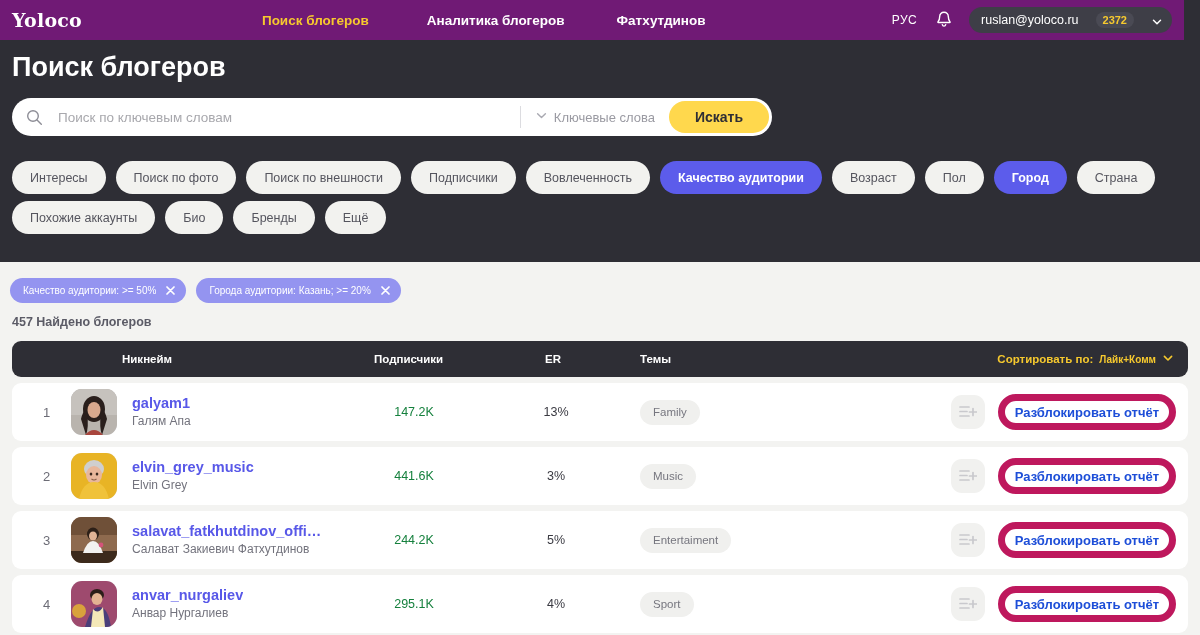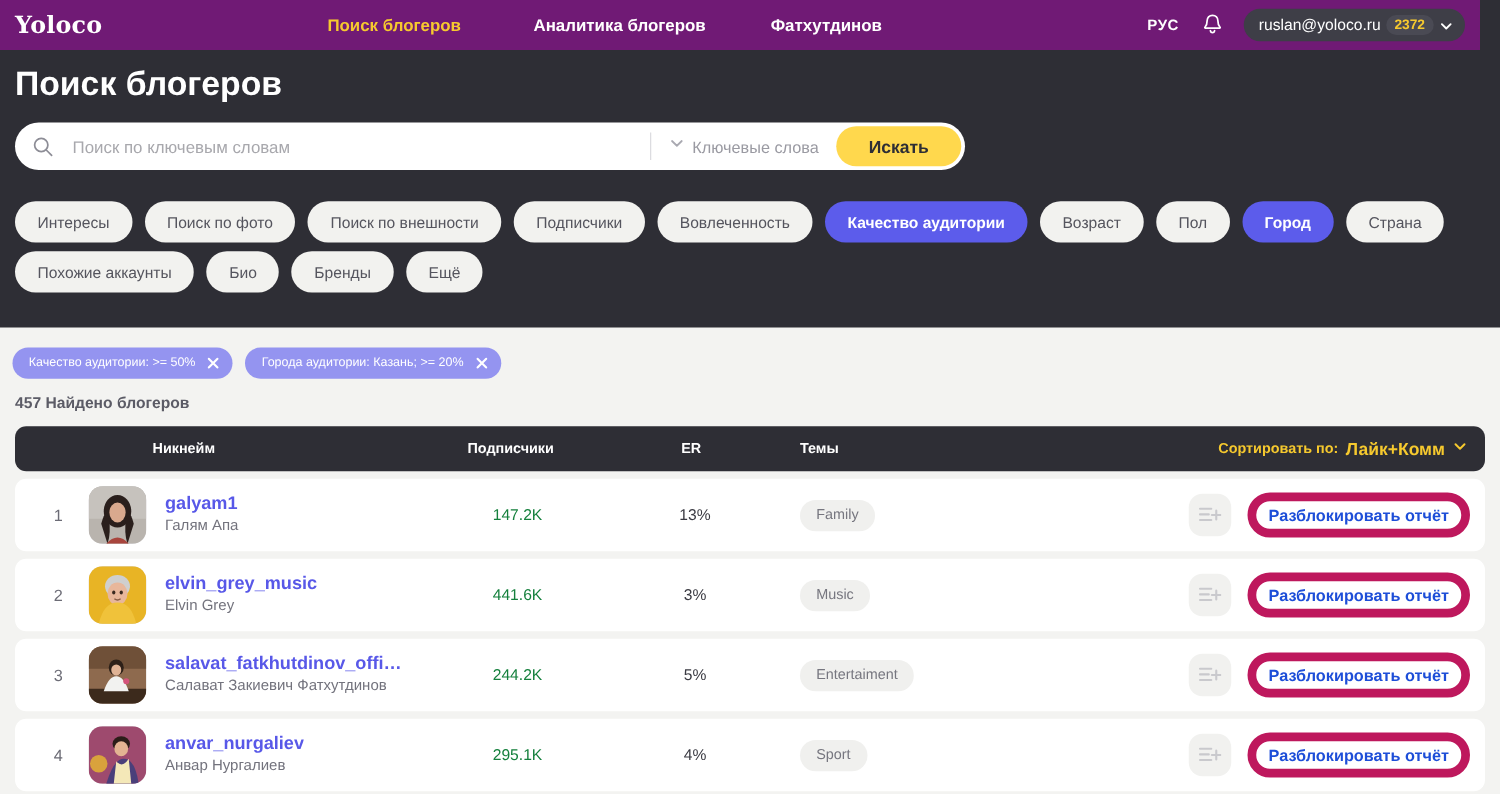--- a/index.html
+++ b/index.html
@@ -35,26 +35,26 @@
     padding: 0 0; white-space: nowrap; cursor: pointer;
   }
   .nav-link.active { color: #f6c92e; }
   .nav-gap1 { width: 58px; }
   .nav-gap2 { width: 52px; }
 
   .nav-right {
     margin-left: auto; display: flex; align-items: center; gap: 0; margin-right: 12px;
   }
   .lang {
-    font-size: 12px; font-weight: bold; color: #ffffff; letter-spacing: .4px;
+    font-size: 12px; font-weight: normal; color: #ffffff; letter-spacing: .4px;
     cursor: pointer; margin-right: 18px;
   }
   .bell { width: 18px; height: 20px; position: relative; cursor: pointer; margin-right: 16px; }
   .user-pill {
-    display: flex; align-items: center; gap: 4px;
+    display: flex; align-items: center; gap: 17px;
     background: #3e3e47; border-radius: 18px;
     padding: 5px 9px 5px 12px; cursor: pointer;
   }
   .user-email { font-size: 12.5px; color: #ffffff; white-space: nowrap; }
   .credits {
     font-size: 11px; font-weight: bold; color: #f6c92e;
     background: #4a4a54; border-radius: 9px; padding: 2px 7px;
   }
   .chev-down-white { width: 12px; height: 12px; }
 
@@ -130,21 +130,21 @@
   }
   .th-nick { position: absolute; left: 110px; }
   .th-subs { position: absolute; left: 362px; }
   .th-er   { position: absolute; left: 533px; }
   .th-topics { position: absolute; left: 628px; }
   .th-sort {
     position: absolute; right: 14px; display: flex; align-items: center; gap: 6px;
     cursor: pointer;
   }
   .sort-prefix { font-size: 11.5px; font-weight: bold; color: #f6c92e; }
-  .sort-value { font-size: 14px; font-weight: bold; color: #f6c92e; }
+  .sort-value { font-size: 10px; font-weight: bold; color: #f6c92e; }
 
   .row {
     height: 58px; background: #ffffff; border-radius: 9px;
     margin-top: 6px; position: relative; display: flex; align-items: center;
   }
   .rank {
     position: absolute; left: 31px; top: 50%; transform: translateY(-50%);
     font-size: 13px; color: #6c6c76;
   }
   .avatar {

